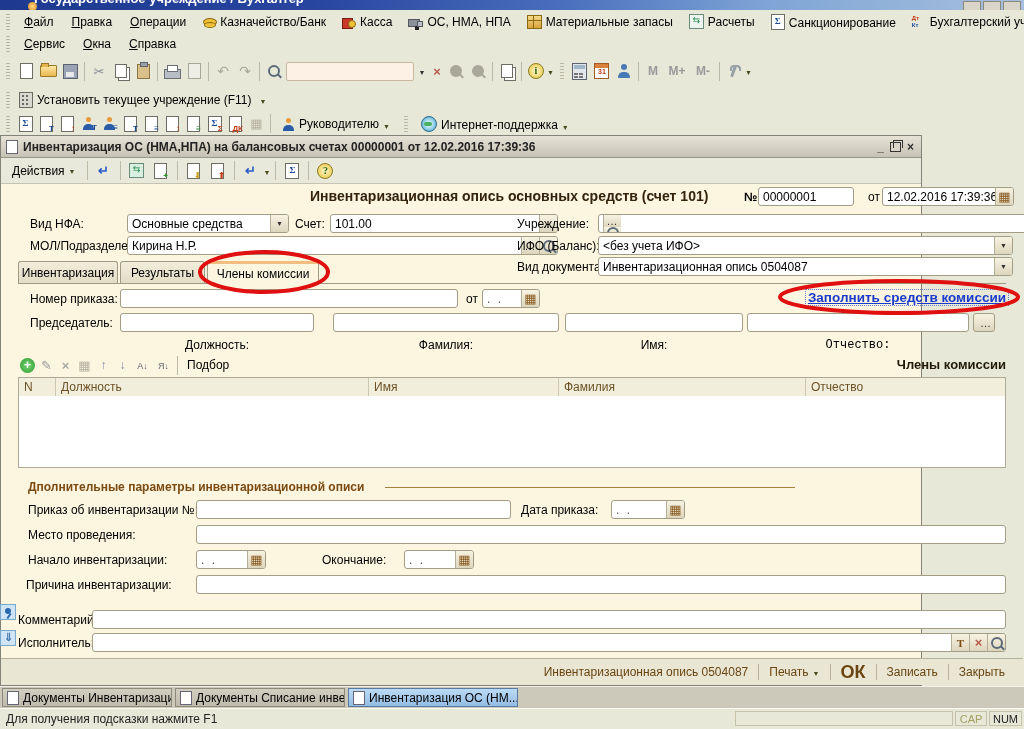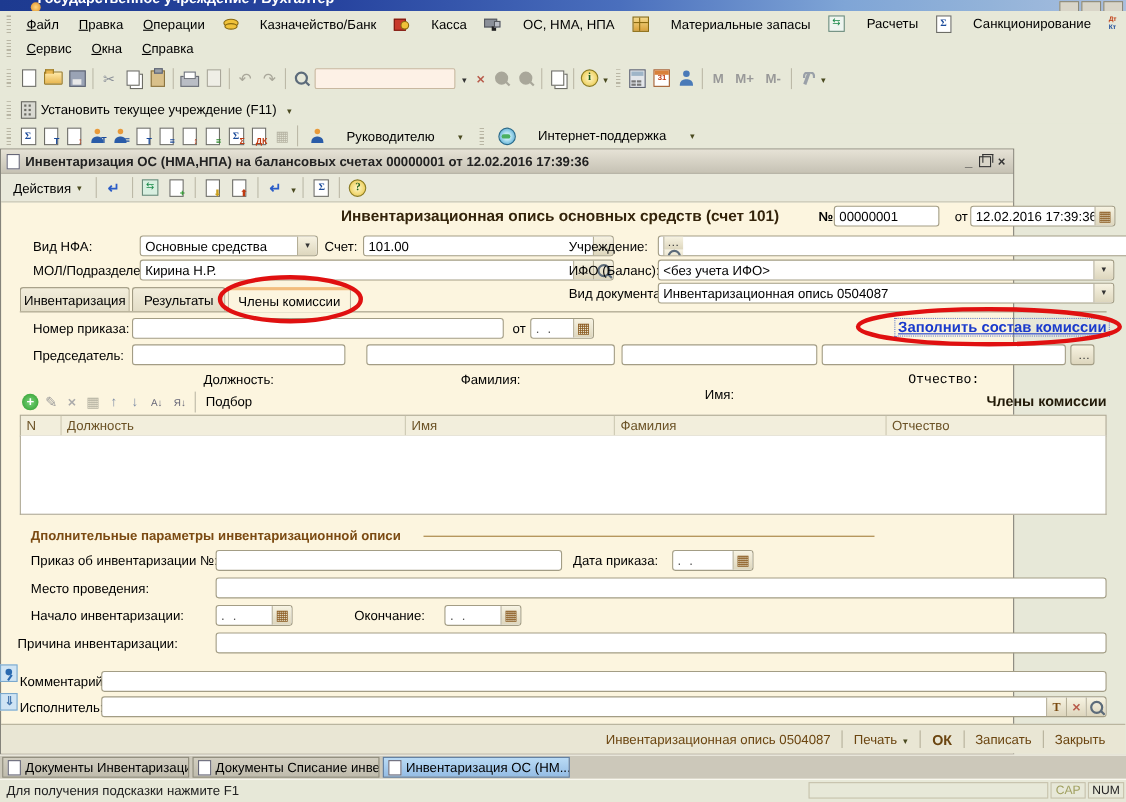--- a/index.html
+++ b/index.html
@@ -15,21 +15,21 @@
     background:radial-gradient(#ffd780,#d98a20);}
   .twb{position:absolute;right:3px;top:1px;display:flex;gap:2px;}
   .twb span{width:16px;height:9px;background:#d9d5c8;border:1px solid #8a8878;}
 
   
   .bar{position:absolute;left:0;width:1024px;display:flex;align-items:center;background:#e7e8d8;}
   .grip{width:4px;height:16px;margin:0 5px 0 6px;flex:0 0 auto;
     background:repeating-linear-gradient(180deg,#b9b6a4 0 1px,transparent 1px 3px);}
   .mi{display:inline-block;padding:2px 9px;white-space:nowrap;cursor:default;}
   .mi::first-letter{text-decoration:underline;}
-  .ms{display:flex;align-items:flex-start;gap:20px;padding:2px 8px;white-space:nowrap;}
+  .ms{display:flex;align-items:flex-end;gap:4px;padding:2px 8px;white-space:nowrap;}
   .tsep{width:1px;height:19px;background:#bcb9a7;margin:0 3px;flex:0 0 auto;}
   .tb{width:22px;height:22px;display:flex;align-items:center;justify-content:center;flex:0 0 auto;position:relative;}
   .tb3{width:21px;height:20px;}
 
   
   .ic{display:inline-block;position:relative;flex:0 0 auto;}
   .ic-page{width:11px;height:14px;background:#fff;border:1px solid #6d6d66;}
   .ic-page.dim{border-color:#a9a79a;background:#efeee6;}
   .ic-folder{width:15px;height:10px;background:linear-gradient(#ffe9a8,#e8b64f);border:1px solid #9a7a26;border-radius:1px;}
   .ic-folder::before{content:"";position:absolute;left:0;top:-3px;width:6px;height:3px;background:#e8b64f;border:1px solid #9a7a26;border-bottom:none;}
@@ -149,21 +149,21 @@
 
   .grp{position:absolute;font-weight:bold;color:#7b4a12;white-space:nowrap;}
   .grpline{position:absolute;height:1px;background:#a5803f;}
 
   .cround{width:15px;height:15px;border-radius:50%;background:radial-gradient(#7ad47a,#2a9a2a);
     display:flex;align-items:center;justify-content:center;}
 
   .botbar{position:absolute;left:1px;top:658px;width:1022px;height:27px;background:#e9e6d4;
     border-top:1px solid #b5b09a;display:flex;align-items:center;justify-content:flex-end;padding-right:8px;box-sizing:border-box;}
   .bbtn{padding:0 10px;color:#6b4510;white-space:nowrap;display:flex;align-items:center;gap:4px;}
-  .bbtn.bold{font-weight:bold;font-size:13px;}
+  .bbtn.bold{font-weight:bold;font-size:18px;}
   .bsep{width:1px;height:16px;background:#b5b09a;}
 
   .edge-ic{position:absolute;width:16px;height:16px;background:#cfe4f4;border:1px solid #7aa8cc;box-sizing:border-box;z-index:5;}
   .edge-ic .pinhead{position:absolute;left:4px;top:3px;width:6px;height:6px;border-radius:50%;background:#2a6ab0;}
   .edge-ic .pinstem{position:absolute;left:7px;top:8px;width:2px;height:6px;background:#2a6ab0;transform:rotate(35deg);}
   .edge-ic .arr{position:absolute;left:3px;top:0px;color:#4a7ab0;font-size:11px;font-weight:bold;}
 
   .taskbar{position:absolute;left:0;top:686px;width:1024px;height:22px;background:#ccc8ba;
     border-top:1px solid #f4f2e8;display:flex;gap:3px;padding:1px 2px;box-sizing:border-box;}
   .ttab{width:170px;display:flex;align-items:center;gap:4px;padding:0 4px;box-sizing:border-box;
@@ -513,34 +513,34 @@
 
   <span class="lbl" style="left:30px;top:292px;">Номер приказа:</span>
   <div class="inp" style="left:120px;top:289px;width:338px;">
       <span class="val"></span>
     </div>
   <span class="lbl" style="left:466px;top:292px;">от</span>
   <div class="inp" style="left:482px;top:289px;width:58px;">
     <span class="val dim-date"> .  .</span>
     <span class="ib g-cal"></span>
   </div>
-  <span class="link" style="right:16px;top:290px;">Заполнить состав комиссии</span>
+  <span class="link" style="right:16px;top:290px;">Заполнить средств комиссии</span>
 
   <span class="lbl" style="left:30px;top:316px;">Председатель:</span>
   <div class="inp" style="left:120px;top:313px;width:194px;"></div>
   <div class="inp" style="left:333px;top:313px;width:226px;"></div>
   <div class="inp" style="left:565px;top:313px;width:178px;"></div>
   <div class="inp" style="left:747px;top:313px;width:222px;"></div>
   <div class="inp" style="left:973px;top:313px;width:22px;justify-content:center;background:linear-gradient(#f7f3e2,#ddd6bd);">
       <span class="g g-ell"></span>
     </div>
 
   <span class="lbl" style="left:217px;top:338px;transform:translateX(-50%);">Должность:</span>
   <span class="lbl" style="left:446px;top:338px;transform:translateX(-50%);">Фамилия:</span>
-  <span class="lbl" style="left:654px;top:352px;transform:translateX(-50%);">Имя:</span>
+  <span class="lbl" style="left:654px;top:338px;transform:translateX(-50%);">Имя:</span>
   <span class="lbl" style="left:858px;top:338px;transform:translateX(-50%);font-family:Liberation Mono, monospace;">Отчество:</span>
 
   <div class="bar" style="top:355px;height:20px;background:transparent;padding-left:18px;">
     <span class="tb" style="width:19px;">
         <span class="cround">
           <span class="g g-plus"></span>
         </span>
       </span>
     <span class="tb" style="width:19px;">
         <span class="g g-pencil"></span>
@@ -595,21 +595,21 @@
   <div class="inp" style="left:196px;top:550px;width:70px;">
     <span class="val dim-date"> .  .</span>
     <span class="ib g-cal"></span>
   </div>
   <span class="lbl" style="left:322px;top:553px;">Окончание:</span>
   <div class="inp" style="left:404px;top:550px;width:70px;">
     <span class="val dim-date"> .  .</span>
     <span class="ib g-cal"></span>
   </div>
 
-  <span class="lbl" style="left:16px;top:578px;">Причина инвентаризации:</span>
+  <span class="lbl" style="left:26px;top:578px;">Причина инвентаризации:</span>
   <div class="inp" style="left:196px;top:575px;width:810px;"></div>
 
   <div class="edge-ic" style="left:0px;top:604px;">
       <span class="pinhead"></span>
       <span class="pinstem"></span>
     </div>
   <div class="edge-ic" style="left:0px;top:630px;">
       <span class="arr">⇓</span>
     </div>
 

